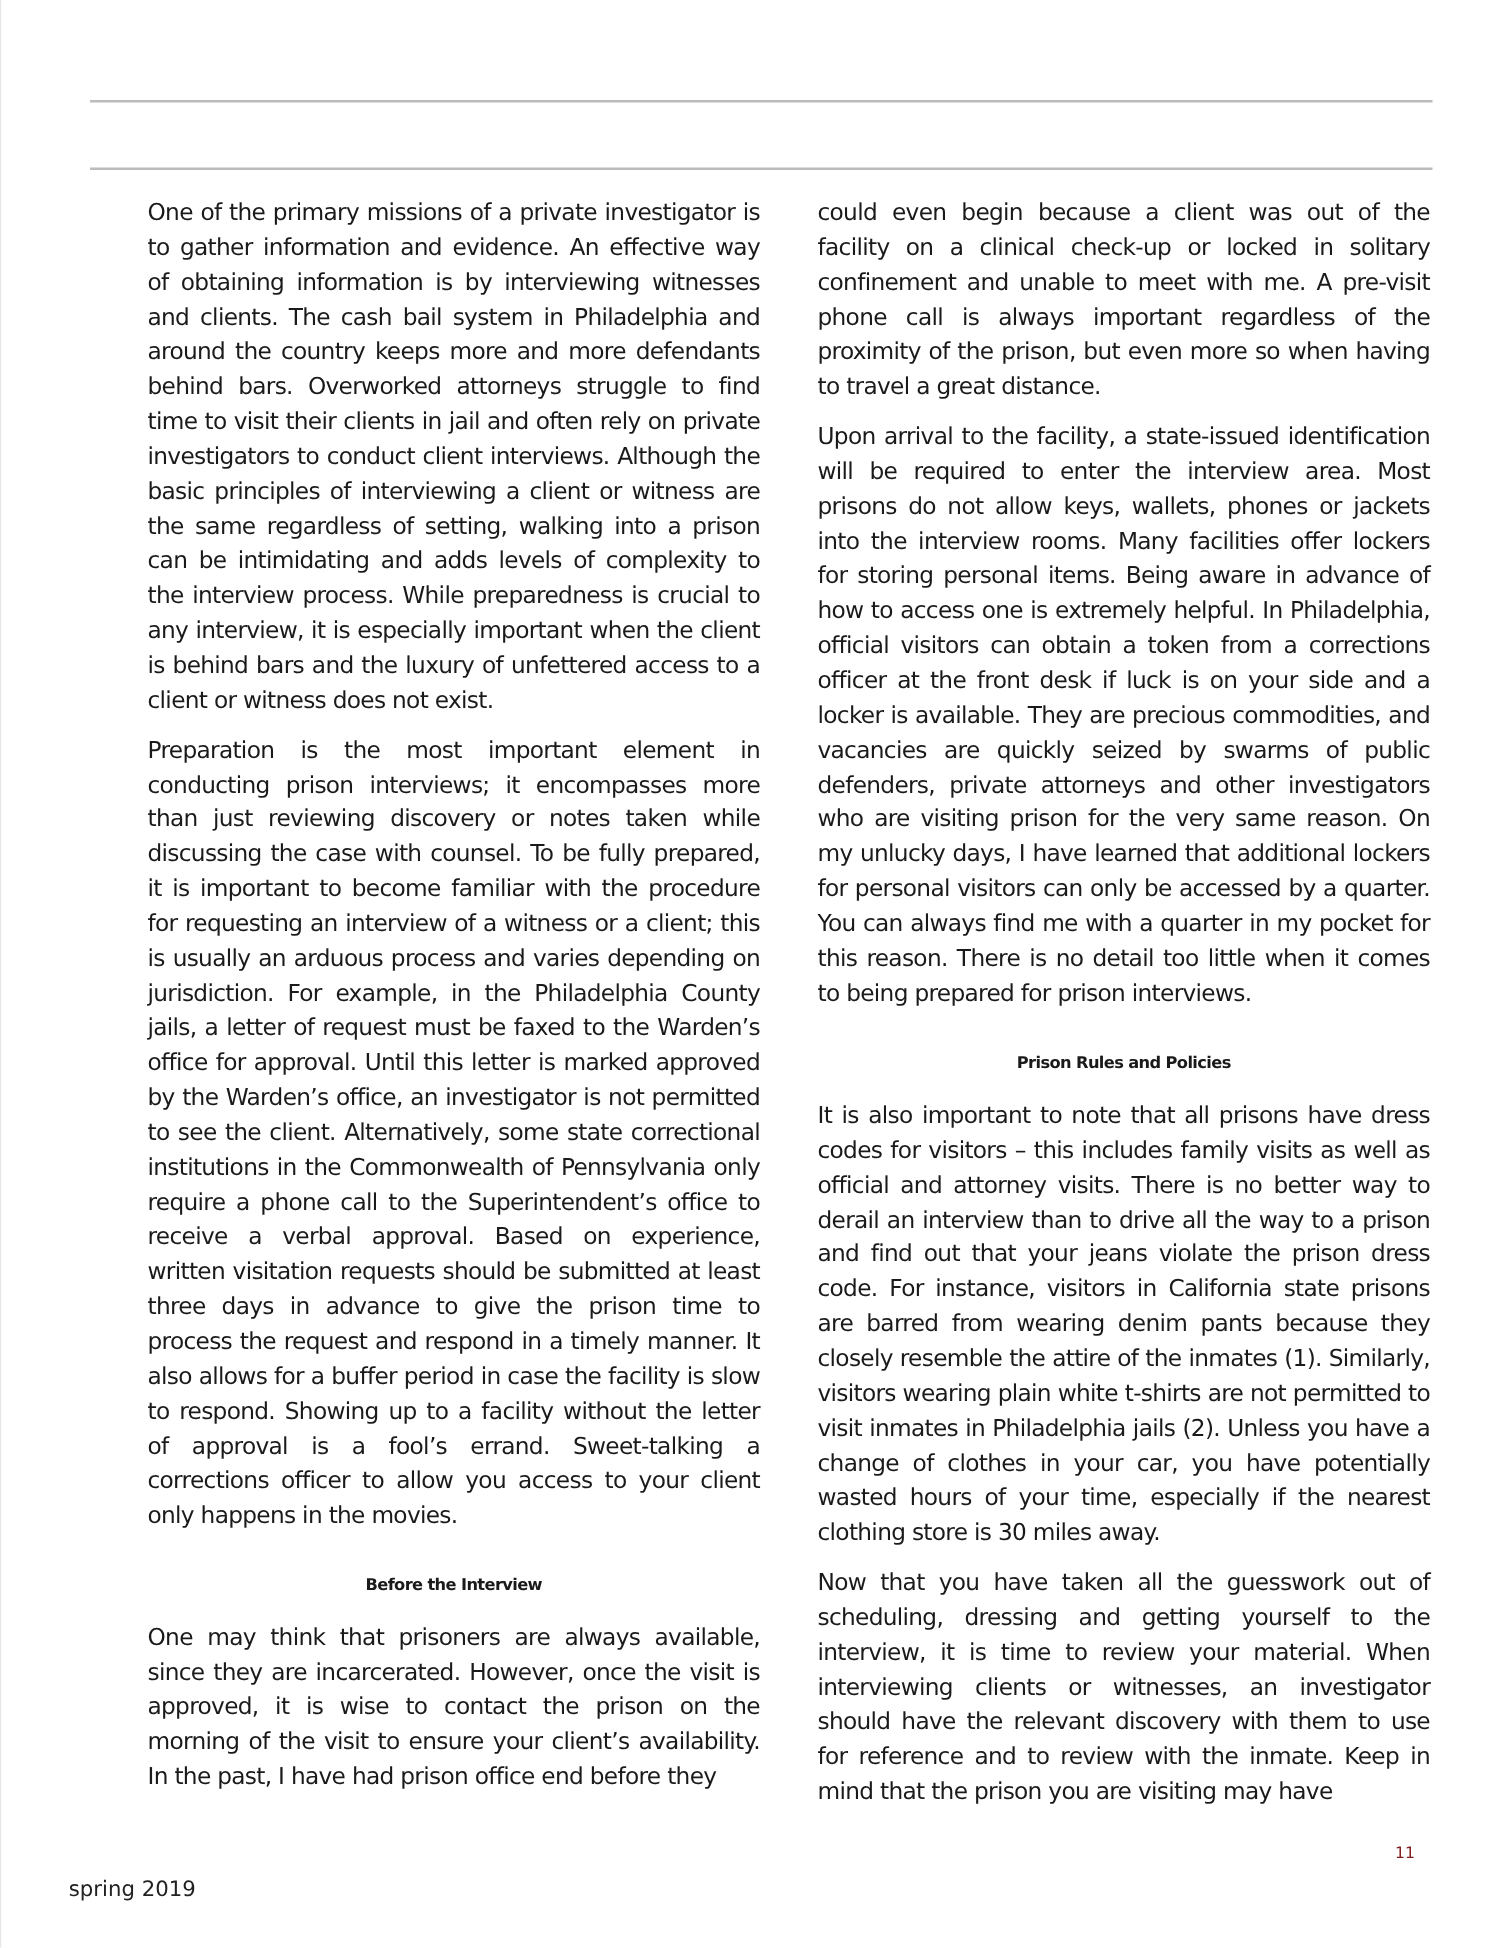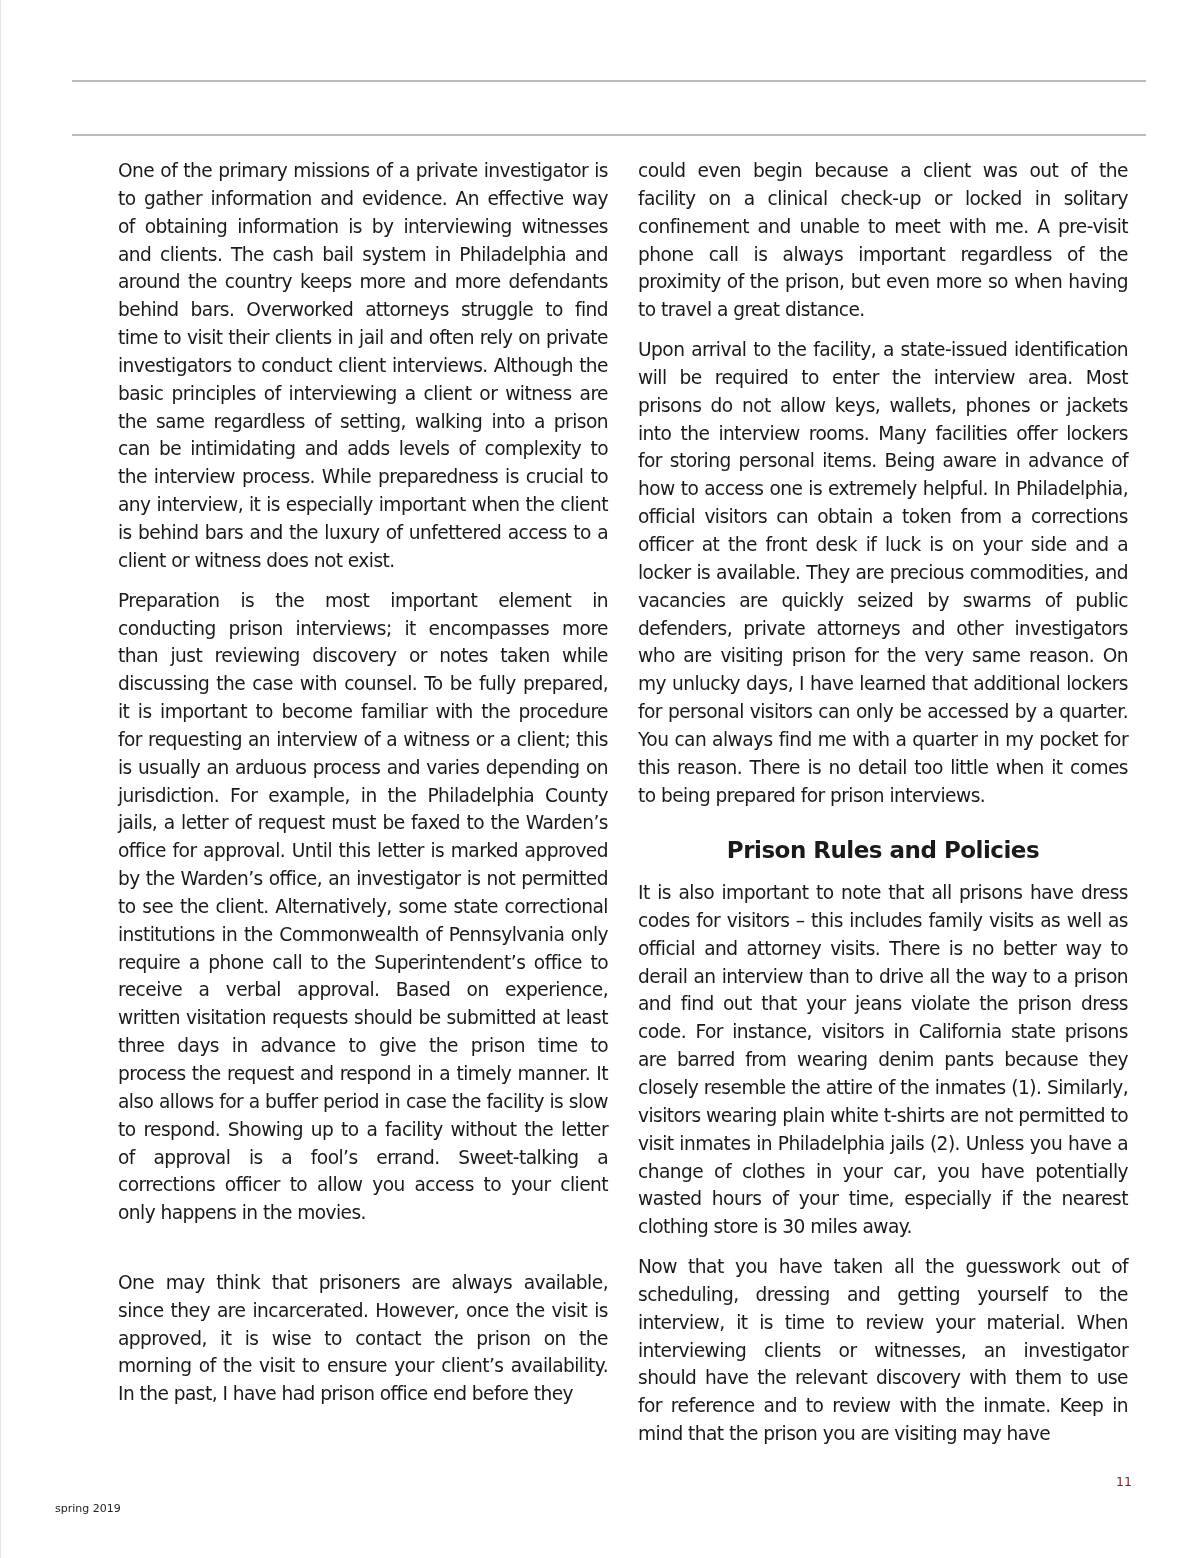--- a/index.html
+++ b/index.html
@@ -5,40 +5,41 @@
   html, body { margin: 0; padding: 0; background: #ffffff; }
   body { width: 1200px; height: 1558px; position: relative; overflow: hidden;
          font-family: "DejaVu Sans", "Liberation Sans", sans-serif; color: #1a1a1a; }
   .page-edge { position: absolute; left: 0; top: 0; width: 1px; height: 1558px; background: #e6e6e6; }
   .rule { position: absolute; left: 72px; width: 1074px; height: 2px; background: #bcbcbc; }
   .rule.top { top: 80px; }
   .rule.second { top: 134px; }
   .col { position: absolute; top: 157px; width: 490px; font-size: 18.6px; line-height: 27.85px;
          text-align: justify; letter-spacing: -0.55px; word-spacing: 0px; }
   .col.left { left: 118px; }
-  .col.right { left: 638px; }
+  .col.right { left: 654px; }
   .col p { margin: 0; }
   .col p + p { margin-top: 12px; }
-  .col h3 { margin: 0; font-size: 23px; font-weight: bold; text-align: center; line-height: 27.85px; letter-spacing: -0.5px; }
+  .col h3 { margin: 0; font-size: 13px; font-weight: bold; text-align: center; line-height: 27.85px; letter-spacing: -0.5px; }
   .col p.after-head { margin-top: 14px; }
   .col .spacer { height: 27.85px; }
-  .footer-left { position: absolute; left: 55px; top: 1502px; font-size: 11px; color: #222; }
+  .footer-left { position: absolute; left: 55px; top: 1502px; font-size: 17px; color: #222; }
   .footer-right { position: absolute; left: 1116px; top: 1474px; font-size: 12.5px; color: #7f1d1d; }
 </style>
 </head>
 <body>
 
 <div class="page-edge"></div>
 <div class="rule top"></div>
 <div class="rule second"></div>
 
 <div class="col left">
   <p>One of the primary missions of a private investigator is to gather information and evidence.  An effective way of obtaining information is by interviewing witnesses and clients. The cash bail system in Philadelphia and around the country keeps more and more defendants behind bars.  Overworked attorneys struggle to find time to visit their clients in jail and often rely on private investigators to conduct client interviews. Although the basic principles of interviewing a client or witness are the same regardless of setting, walking into a prison can be intimidating and adds levels of complexity to the interview process.  While preparedness is crucial to any interview, it is especially important when the client is behind bars and the luxury of unfettered access to a client or witness does not exist.</p>
   <p>Preparation is the most important element in conducting prison interviews; it encompasses more than just reviewing discovery or notes taken while discussing the case with counsel.  To be fully prepared, it is important to become familiar with the procedure for requesting an interview of a witness or a client; this is usually an arduous process and varies depending on jurisdiction. For example, in the Philadelphia County jails, a letter of request must be faxed to the Warden’s office for approval.  Until this letter is marked approved by the Warden’s office, an investigator is not permitted to see the client.  Alternatively, some state correctional institutions in the Commonwealth of Pennsylvania only require a phone call to the Superintendent’s office to receive a verbal approval. Based on experience, written visitation requests should be submitted at least three days in advance to give the prison time to process the request and respond in a timely manner.  It also allows for a buffer period in case the facility is slow to respond.  Showing up to a facility without the letter of approval is a fool’s errand.  Sweet-talking a corrections officer to allow you access to your client only happens in the movies.</p>
   <div class="spacer"></div>
+  <h3>Before the Interview</h3>
   <p class="after-head">One may think that prisoners are always available, since they are incarcerated. However, once the visit is approved, it is wise to contact the prison on the morning of the visit to ensure your client’s availability. In the past, I have had prison office end before they</p>
 </div>
 
 <div class="col right">
   <p>could even begin because a client was out of the facility on a clinical check-up or locked in solitary confinement and unable to meet with me.  A pre-visit phone call is always important regardless of the proximity of the prison, but even more so when having to travel a great distance.</p>
   <p>Upon arrival to the facility, a state-issued identification will be required to enter the interview area.  Most prisons do not allow keys, wallets, phones or jackets into the interview rooms.  Many facilities offer lockers for storing personal items.  Being aware in advance of how to access one is extremely helpful. In Philadelphia, official visitors can obtain a token from a corrections officer at the front desk if luck is on your side and a locker is available.  They are precious commodities, and vacancies are quickly seized by swarms of public defenders, private attorneys and other investigators who are visiting prison for the very same reason. On my unlucky days, I have learned that additional lockers for personal visitors can only be accessed by a quarter. You can always find me with a quarter in my pocket for this reason. There is no detail too little when it comes to being prepared for prison interviews.</p>
   <div class="spacer"></div>
   <h3>Prison Rules and Policies</h3>
   <p class="after-head">It is also important to note that all prisons have dress codes for visitors – this includes family visits as well as official and attorney visits.  There is no better way to derail an interview than to drive all the way to a prison and find out that your jeans violate the prison dress code. For instance, visitors in California state prisons are barred from wearing denim pants because they closely resemble the attire of the inmates (1). Similarly, visitors wearing plain white t-shirts are not permitted to visit inmates in Philadelphia jails (2). Unless you have a change of clothes in your car, you have potentially wasted hours of your time, especially if the nearest clothing store is 30 miles away.</p>
   <p>Now that you have taken all the guesswork out of scheduling, dressing and getting yourself to the interview, it is time to review your material. When interviewing clients or witnesses, an investigator should have the relevant discovery with them to use for reference and to review with the inmate.  Keep in mind that the prison you are visiting may have</p>

